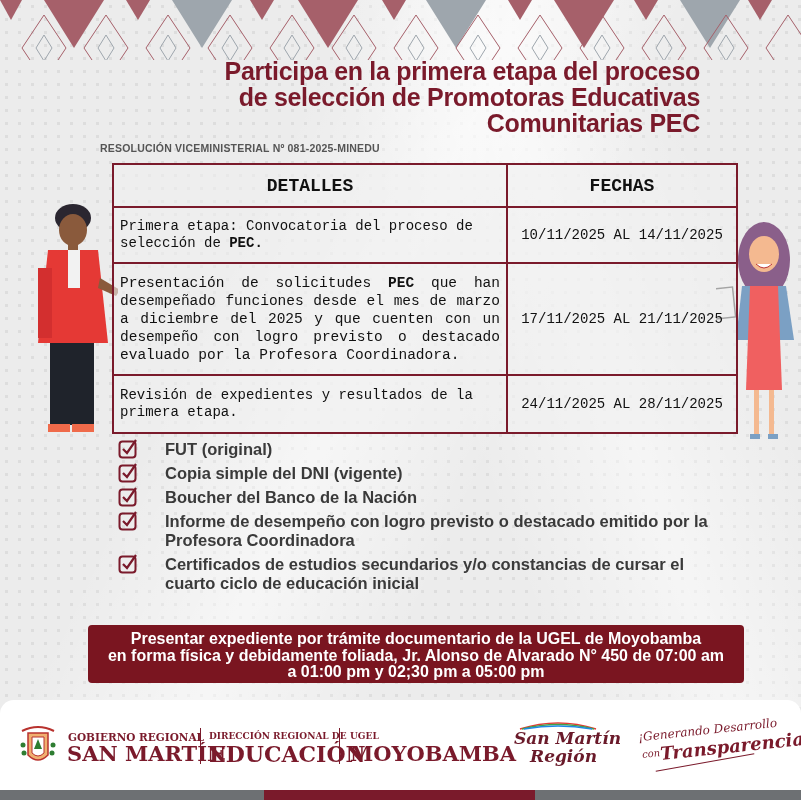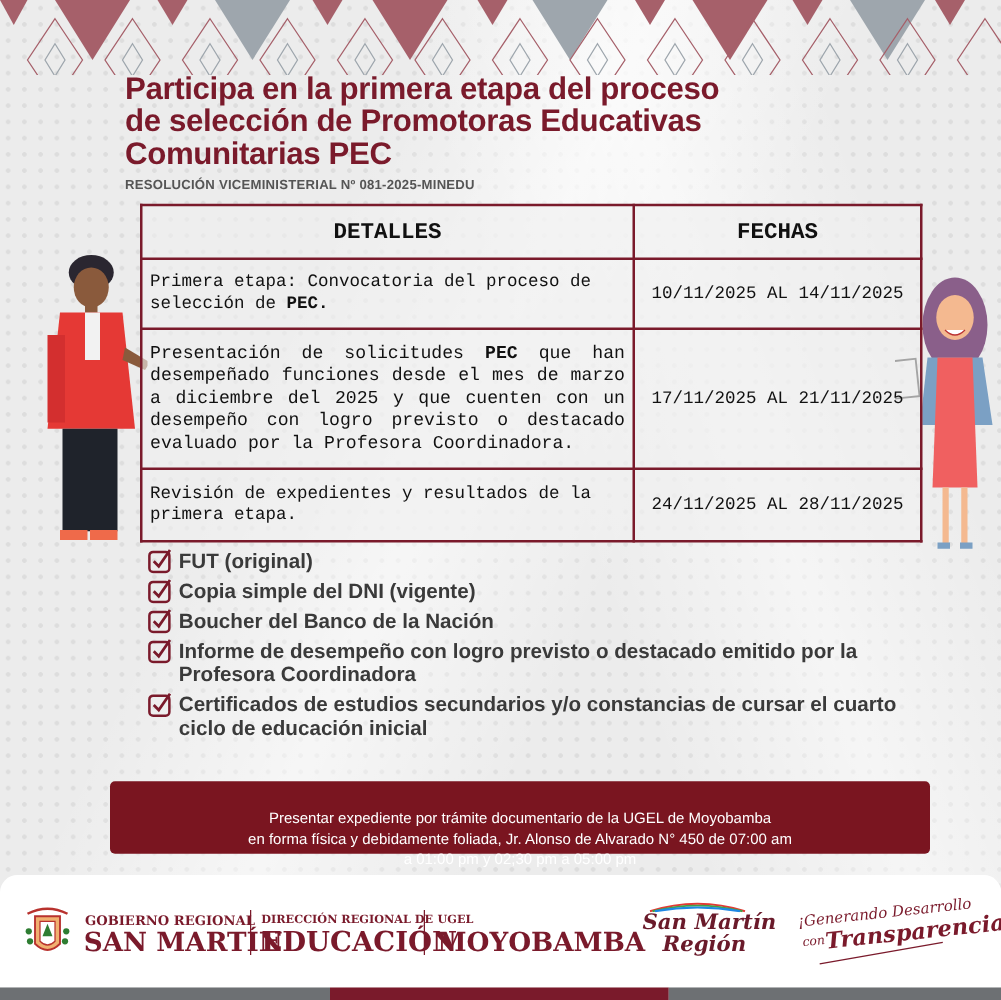--- a/index.html
+++ b/index.html
@@ -5,41 +5,41 @@
   html, body { margin:0; padding:0; }
   body { width:801px; height:800px; position:relative; overflow:hidden;
          background:#ececec; font-family:"Liberation Sans", sans-serif; }
   .bg-dots { position:absolute; inset:0;
     background-image: radial-gradient(circle, #d9d9d9 1.6px, transparent 2px);
     background-size: 13px 13px; opacity:.8; }
   .bg-sheen { position:absolute; inset:0;
     background: linear-gradient(115deg, rgba(255,255,255,0) 30%, rgba(255,255,255,.55) 45%, rgba(255,255,255,0) 60%),
                 linear-gradient(70deg, rgba(255,255,255,0) 55%, rgba(255,255,255,.5) 70%, rgba(255,255,255,0) 85%); }
   .pattern { position:absolute; left:0; top:0; width:801px; height:60px; }
-  .title { position:absolute; left:100px; top:58px; width:600px; text-align:left;
+  .title { position:absolute; left:100px; top:58px; width:600px; text-align:right;
            color:#7a1a2b; font-weight:bold; font-size:25px; line-height:26px; letter-spacing:-0.3px; }
   .subtitle { position:absolute; left:100px; top:142px; width:600px; text-align:left;
               color:#555; font-weight:bold; font-size:10.5px; letter-spacing:0.2px; }
   table.sched { position:absolute; left:112px; top:163px; width:626px; border-collapse:collapse;
                 background:rgba(240,240,240,.6); }
   table.sched th, table.sched td { border:2px solid #7a1a2b; color:#111; font-size:14px;font-family:Liberation Mono, monospace; }
   table.sched th { height:37px; font-size:18px; font-weight:bold; text-align:center; }
   th.c1, td.c1 { width:380px; padding:2px 6px; text-align:left; }
   td.c2 { text-align:center; font-size:14.5px; }
   td.just { text-align:justify; line-height:17px; }
   .r1 td { height:50px; line-height:17px; }
   .r2 td { height:106px; }
   .r3 td { height:52px; line-height:17px; }
   .reqs { position:absolute; left:118px; top:440px; width:620px; }
   .req { display:flex; align-items:flex-start; color:#3a3a3a; font-size:16.5px; font-weight:bold;
-         line-height:19px; margin-bottom:5px; }
+         line-height:19px; margin-bottom:5px;gap:22px; }
   .chk { width:20px; height:20px; flex:0 0 20px; margin-right:5px; margin-top:-1px; }
   .notice { position:absolute; left:88px; top:625px; width:656px; height:58px; background:#7a1520;
-            border-radius:4px; color:#fff; font-weight:normal; font-size:12px; line-height:16.5px;
-            text-align:center; padding-top:21px; box-sizing:border-box; }
+            border-radius:4px; color:#fff; font-weight:bold; font-size:16px; line-height:16.5px;
+            text-align:center; padding-top:6px; box-sizing:border-box; }
   .footer { position:absolute; left:0; top:700px; width:801px; height:90px; background:#fff;
             border-radius:14px 14px 0 0; }
   .bar { position:absolute; top:790px; height:10px; }
   .logo-text { position:absolute; font-family:"DejaVu Serif", serif; color:#7a1a2b; }
   .sep { position:absolute; width:1px; height:36px; background:#7a1a2b; top:728px; }
   .script { position:absolute; font-family:"DejaVu Serif", serif; font-style:italic; color:#6a1a2a; }
   .char { position:absolute; }
 </style>
 </head>
 <body>

